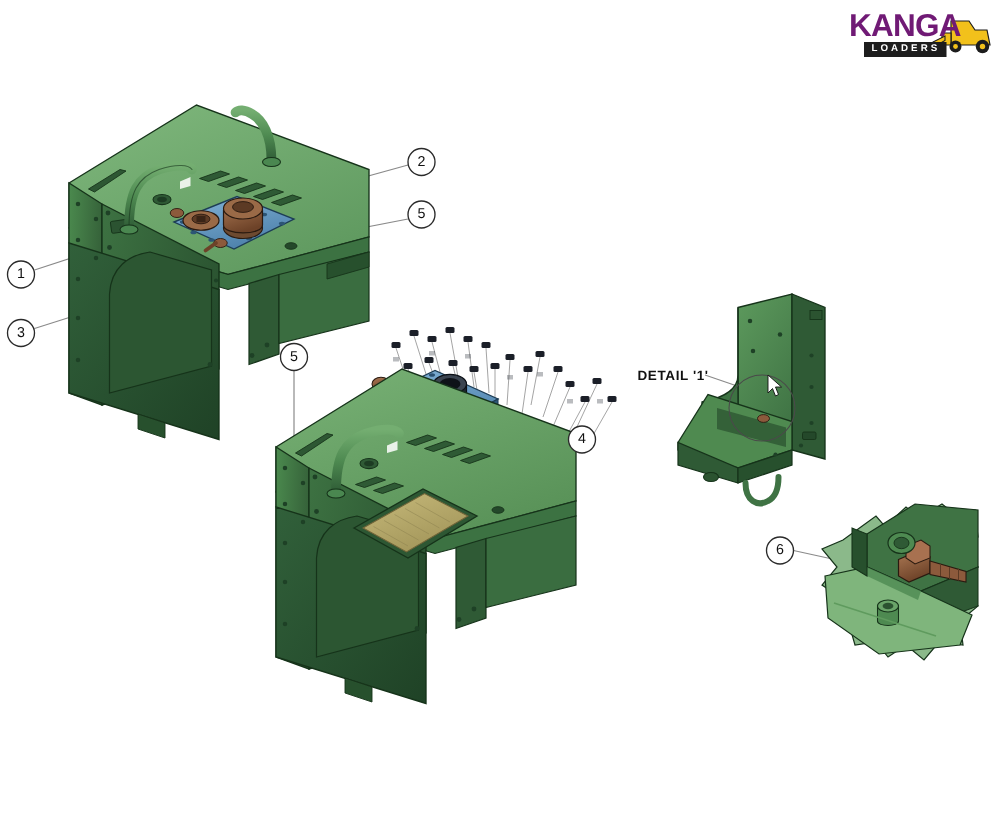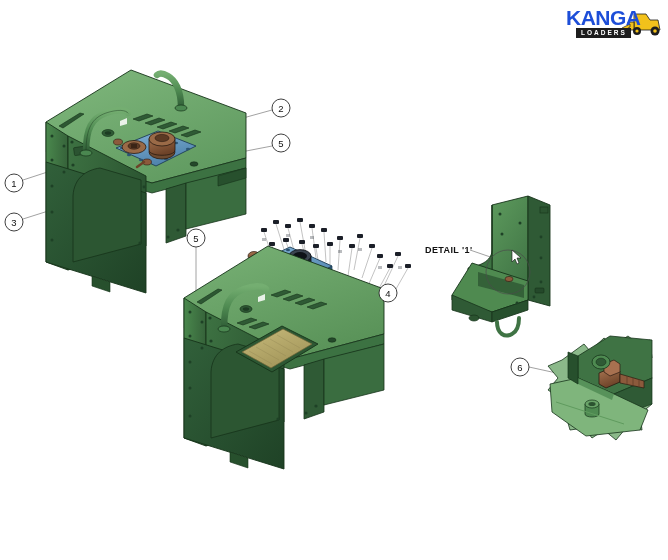--- a/index.html
+++ b/index.html
@@ -22,21 +22,21 @@
   }
   
   #logo{
     position:absolute;right:10px;top:6px;
     width:92px;height:36px;
   }
   .logo-word{
     position:absolute;left:0;top:1px;
     font-family:"Liberation Sans", sans-serif;
     font-size:21px;font-weight:700;
-    color:#1d4ed8;letter-spacing:-0.5px;
+    color:#701a75;letter-spacing:-0.5px;
     line-height:21px;
   }
   .logo-sub{
     position:absolute;left:10px;top:22px;
     background:#1d1d1d;color:#ffffff;
     font-family:"Liberation Sans", sans-serif;
     font-size:6.5px;font-weight:700;letter-spacing:2px;
     padding:1px 4px 1px 5px;line-height:8px;
   }
 </style>

